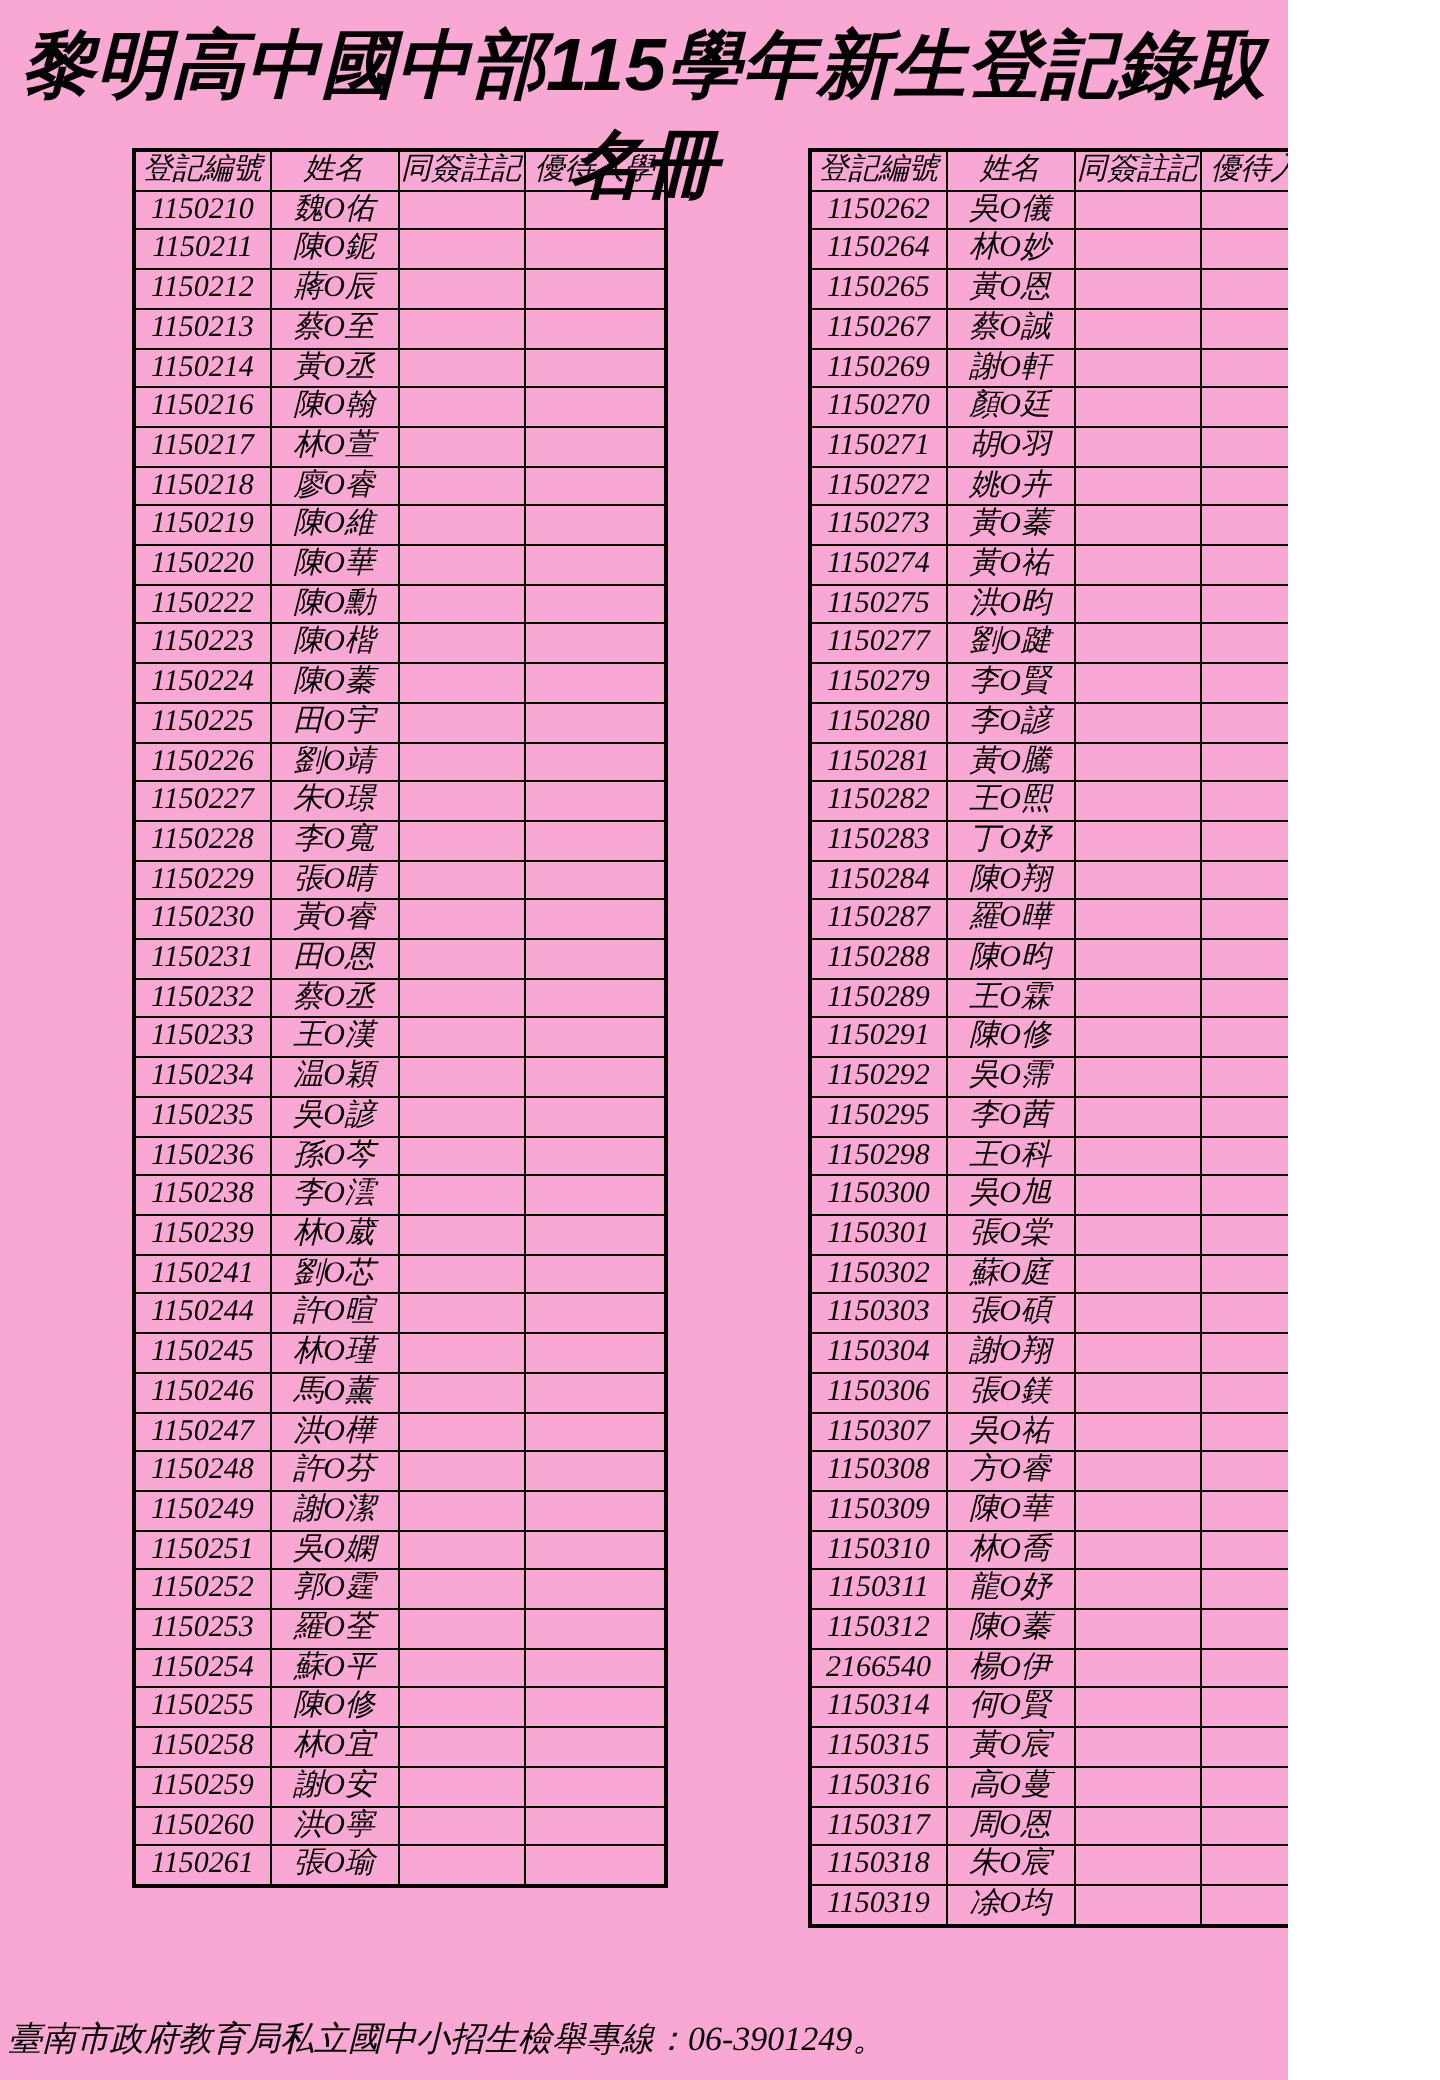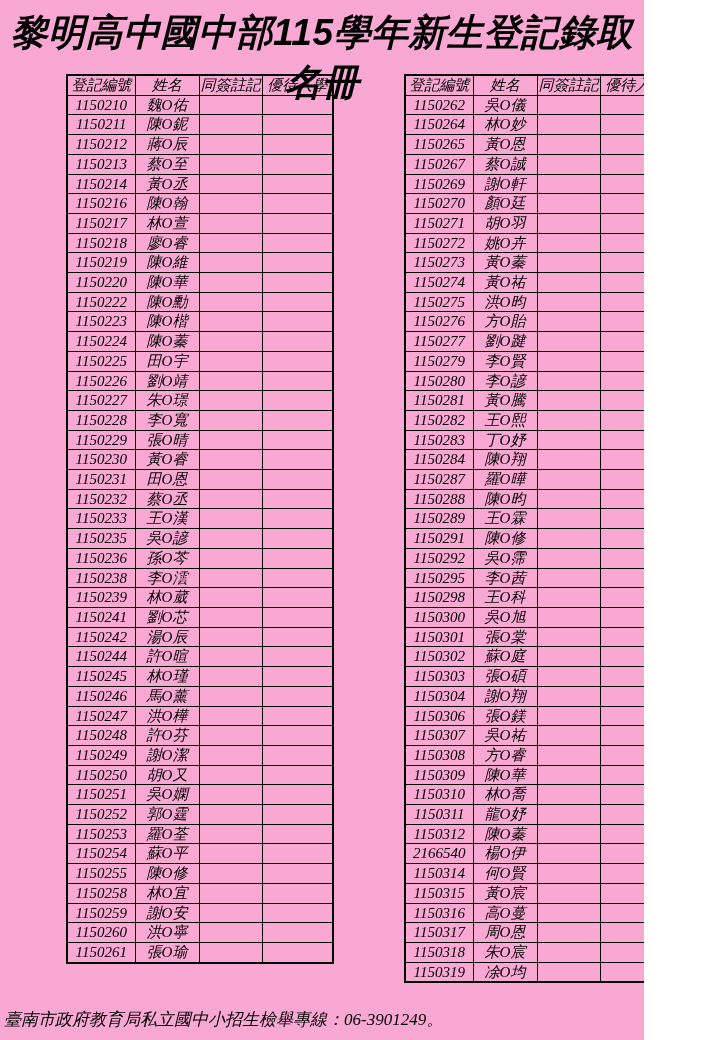--- a/index.html
+++ b/index.html
@@ -211,20 +211,26 @@
           <td></td>
           <td></td>
         </tr>
         <tr>
           <td>1150233</td>
           <td>王O漢</td>
           <td></td>
           <td></td>
         </tr>
         <tr>
+          <td>1150234</td>
+          <td>温O穎</td>
+          <td></td>
+          <td></td>
+        </tr>
+        <tr>
           <td>1150235</td>
           <td>吳O諺</td>
           <td></td>
           <td></td>
         </tr>
         <tr>
           <td>1150236</td>
           <td>孫O芩</td>
           <td></td>
           <td></td>
@@ -241,26 +247,20 @@
           <td></td>
           <td></td>
         </tr>
         <tr>
           <td>1150241</td>
           <td>劉O芯</td>
           <td></td>
           <td></td>
         </tr>
         <tr>
-          <td>1150242</td>
-          <td>湯O辰</td>
-          <td></td>
-          <td></td>
-        </tr>
-        <tr>
           <td>1150244</td>
           <td>許O暄</td>
           <td></td>
           <td></td>
         </tr>
         <tr>
           <td>1150245</td>
           <td>林O瑾</td>
           <td></td>
           <td></td>
@@ -279,26 +279,20 @@
         </tr>
         <tr>
           <td>1150248</td>
           <td>許O芬</td>
           <td></td>
           <td></td>
         </tr>
         <tr>
           <td>1150249</td>
           <td>謝O潔</td>
-          <td></td>
-          <td></td>
-        </tr>
-        <tr>
-          <td>1150250</td>
-          <td>胡O又</td>
           <td></td>
           <td></td>
         </tr>
         <tr>
           <td>1150251</td>
           <td>吳O嫻</td>
           <td></td>
           <td></td>
         </tr>
         <tr>
@@ -428,26 +422,20 @@
           <td></td>
           <td></td>
         </tr>
         <tr>
           <td>1150275</td>
           <td>洪O昀</td>
           <td></td>
           <td></td>
         </tr>
         <tr>
-          <td>1150276</td>
-          <td>方O貽</td>
-          <td></td>
-          <td></td>
-        </tr>
-        <tr>
           <td>1150277</td>
           <td>劉O踺</td>
           <td></td>
           <td></td>
         </tr>
         <tr>
           <td>1150279</td>
           <td>李O賢</td>
           <td></td>
           <td></td>

